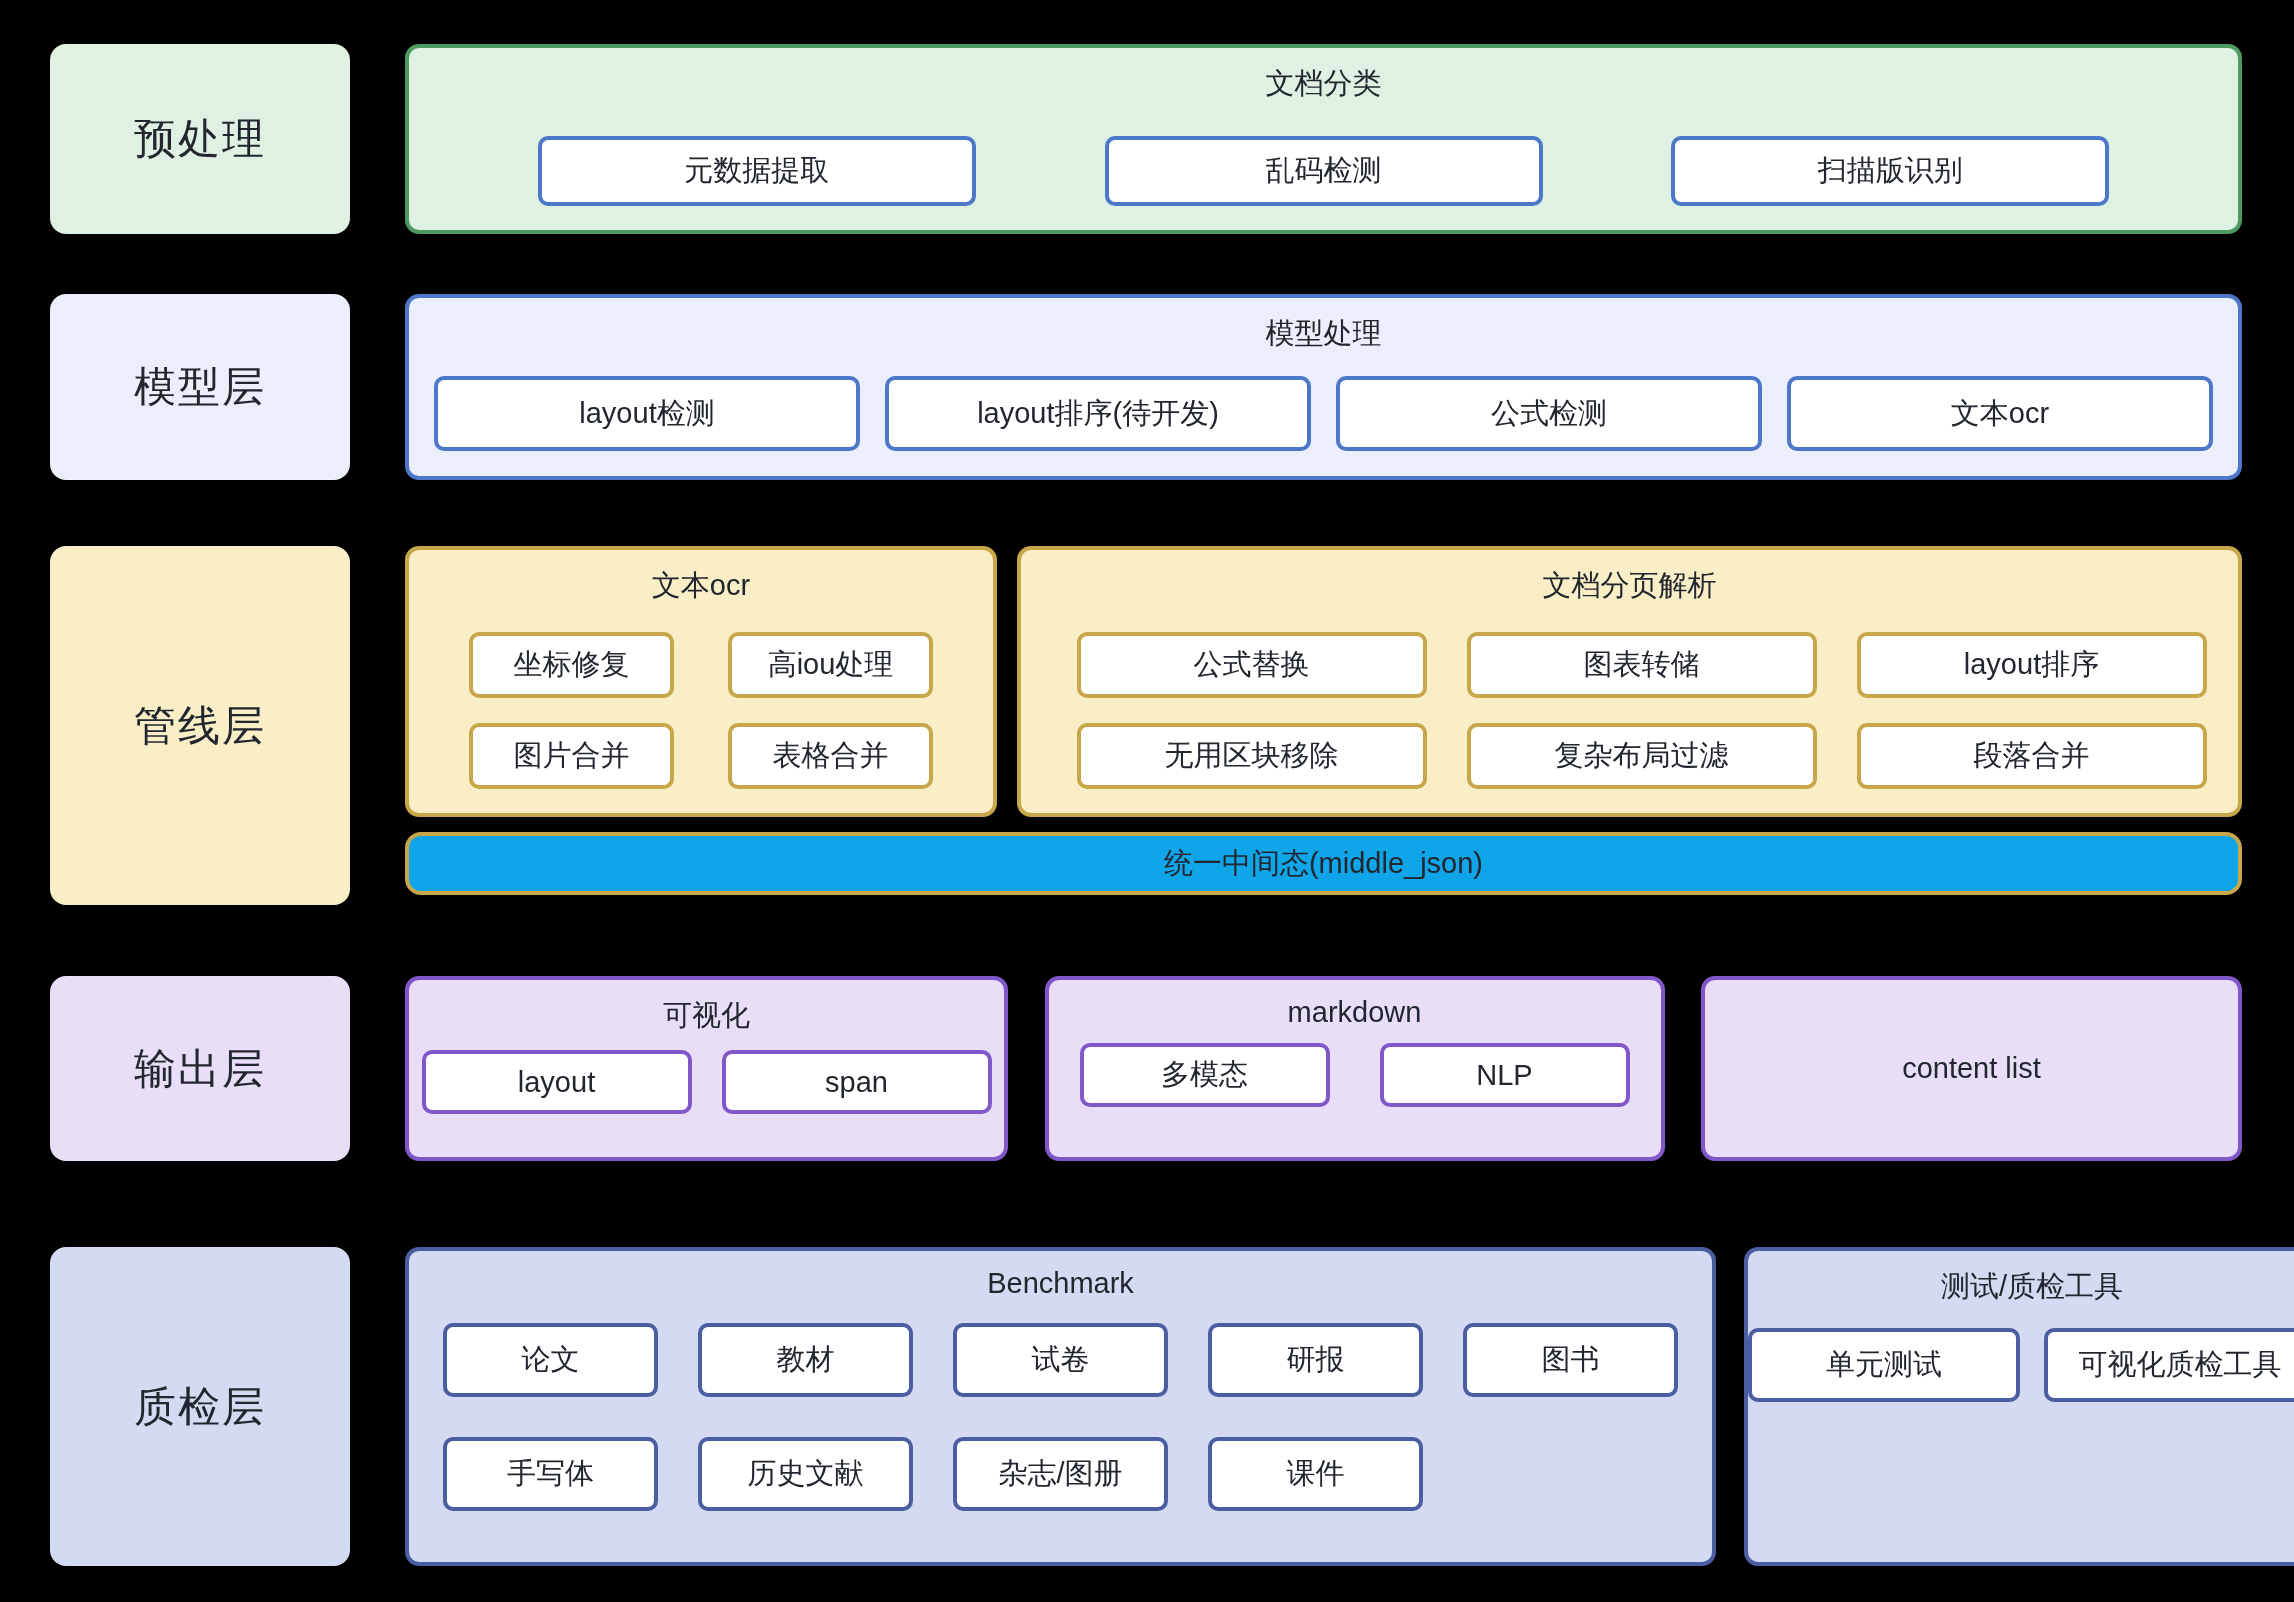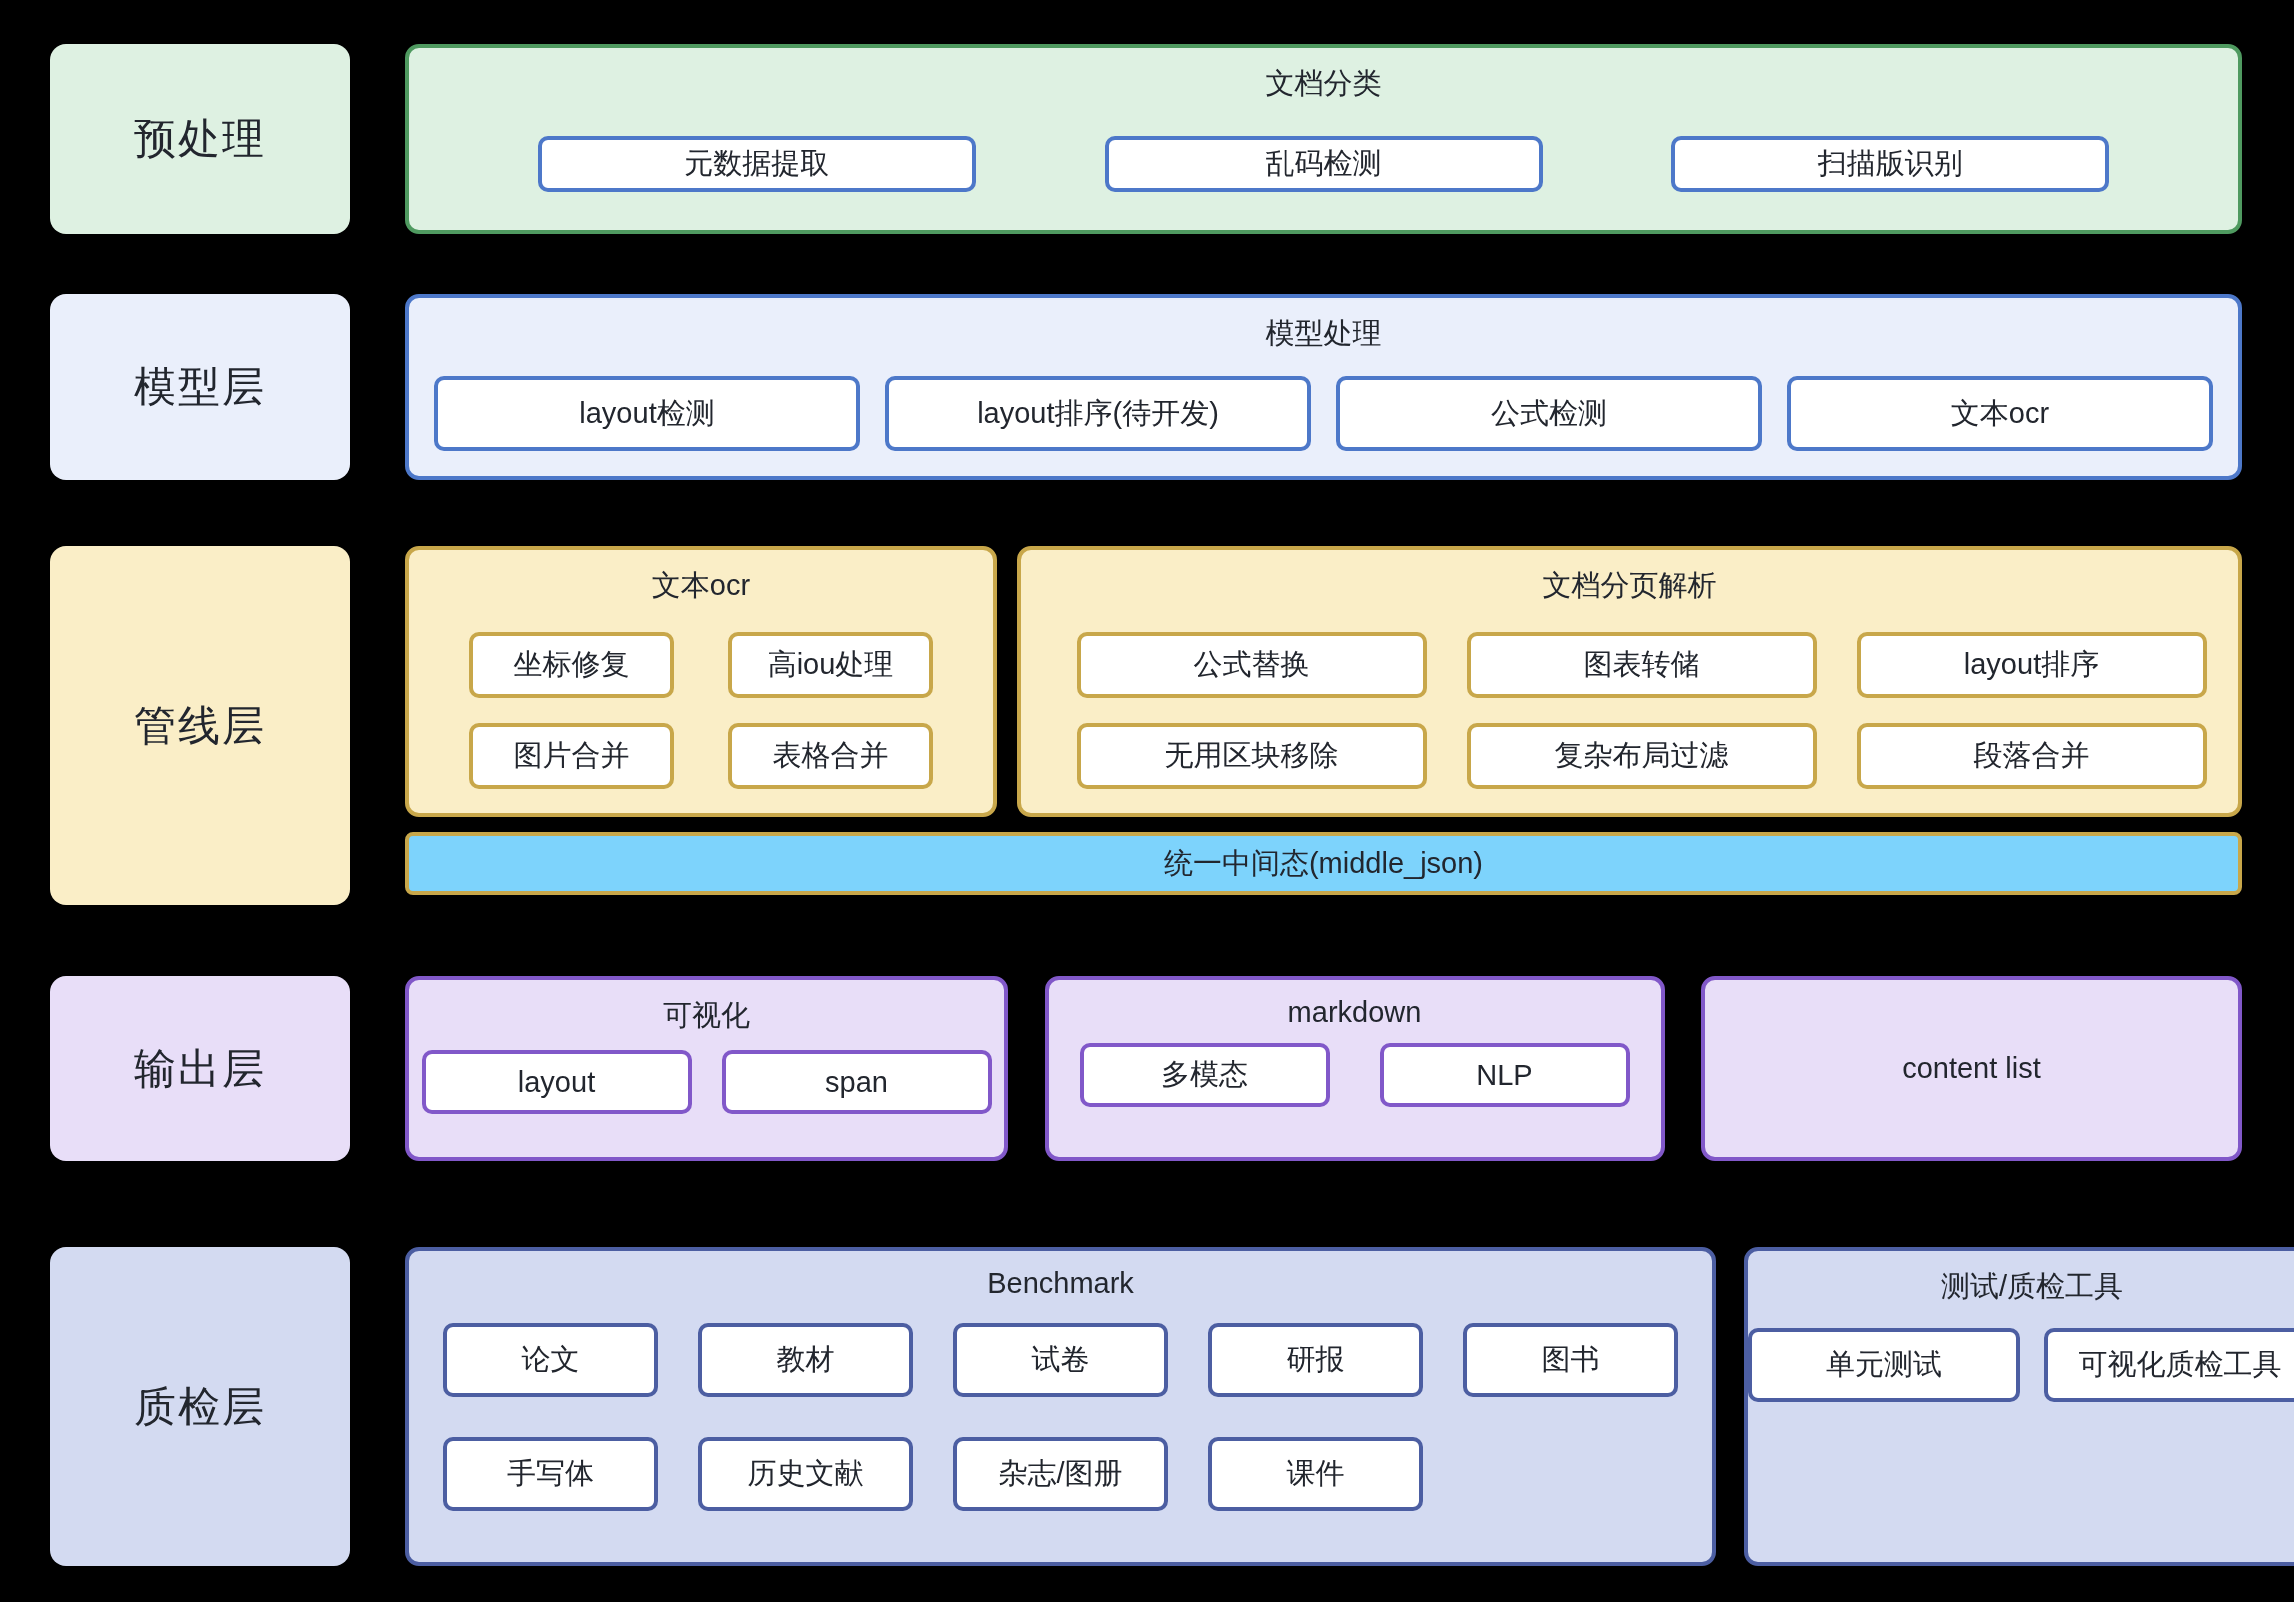--- a/index.html
+++ b/index.html
@@ -44,21 +44,21 @@
     background:#ffffff;
     border:4px solid var(--item-border);
     border-radius:10px;
     display:flex; align-items:center; justify-content:center;
     font-size:29px; white-space:nowrap;
   }
 
   
   .g-docclass { flex:1; }
   .r1-items { display:flex; justify-content:space-evenly; margin-top:32px; }
-  .r1-items .item { width:438px; height:56px;text-align:right; }
+  .r1-items .item { width:438px; height:70px;text-align:right; }
 
   
   .g-modelproc { flex:1; }
   .r2-items { display:flex; justify-content:space-evenly; margin-top:22px; }
   .r2-items .item { width:426px; height:75px; }
 
   
   .row3 .row-content { flex-direction:column; justify-content:flex-start; }
   .r3-groups { display:flex; gap:20px; height:271px; }
   .g-modeldata { width:592px; flex:none; }
@@ -68,21 +68,21 @@
     column-gap:54px; row-gap:25px; justify-content:center; margin-top:26px;
   }
   .r3-grid2 .item { height:66px; }
   .r3-grid3 {
     display:grid; grid-template-columns:repeat(3,350px);
     column-gap:40px; row-gap:25px; justify-content:center; margin-top:26px;padding-left:24px;
   }
   .r3-grid3 .item { height:66px; }
   .r3-bar {
     margin-top:15px; height:63px;
-    background:#7dd3fc; border:4px solid #c8a74a; border-radius:8px;
+    background:#0ea5e9; border:4px solid #c8a74a; border-radius:16px;
     display:flex; align-items:center; justify-content:center;
     font-size:29px;
   }
 
   
   .row4 .row-content { justify-content:space-between; }
   .g-visual   { width:603px; flex:none; }
   .g-markdown { width:620px; flex:none; }
   .g-contentlist {
     width:541px; flex:none;

